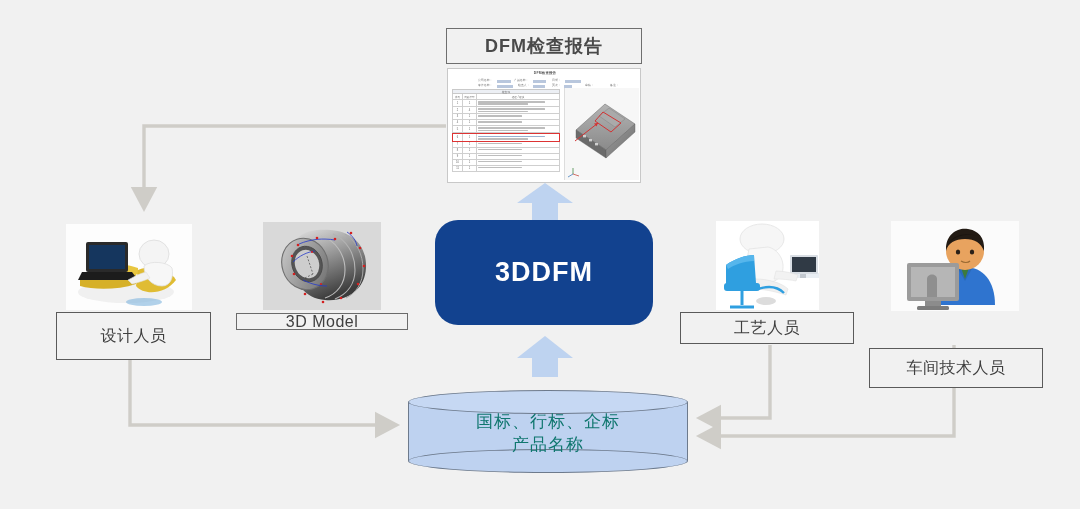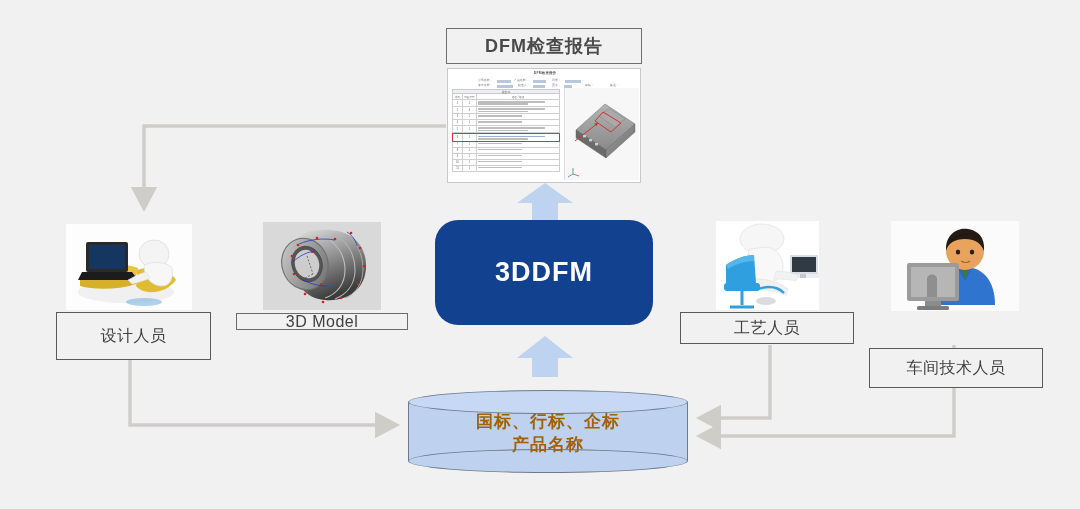--- a/index.html
+++ b/index.html
@@ -101,21 +101,21 @@
     background:#c6d8f3;border:1.3px solid #6d7a8c;border-radius:50%;
     box-sizing:border-box;
   }
   #cyl-bot{
     position:absolute;left:0;top:59px;width:280px;height:24px;
     background:#bed2f0;border:1.3px solid #6d7a8c;border-radius:50%;
     box-sizing:border-box;
   }
   #cyl-text{
     position:absolute;left:0;top:20px;width:280px;
-    text-align:center;color:#a16207;font-size:17px;font-weight:bold;
+    text-align:center;color:#0f766e;font-size:17px;font-weight:normal;
     line-height:23px;letter-spacing:1px;
   }
 
   
   .block-arrow{position:absolute;}
 </style>
 </head>
 <body>
 
 <div id="stage">

